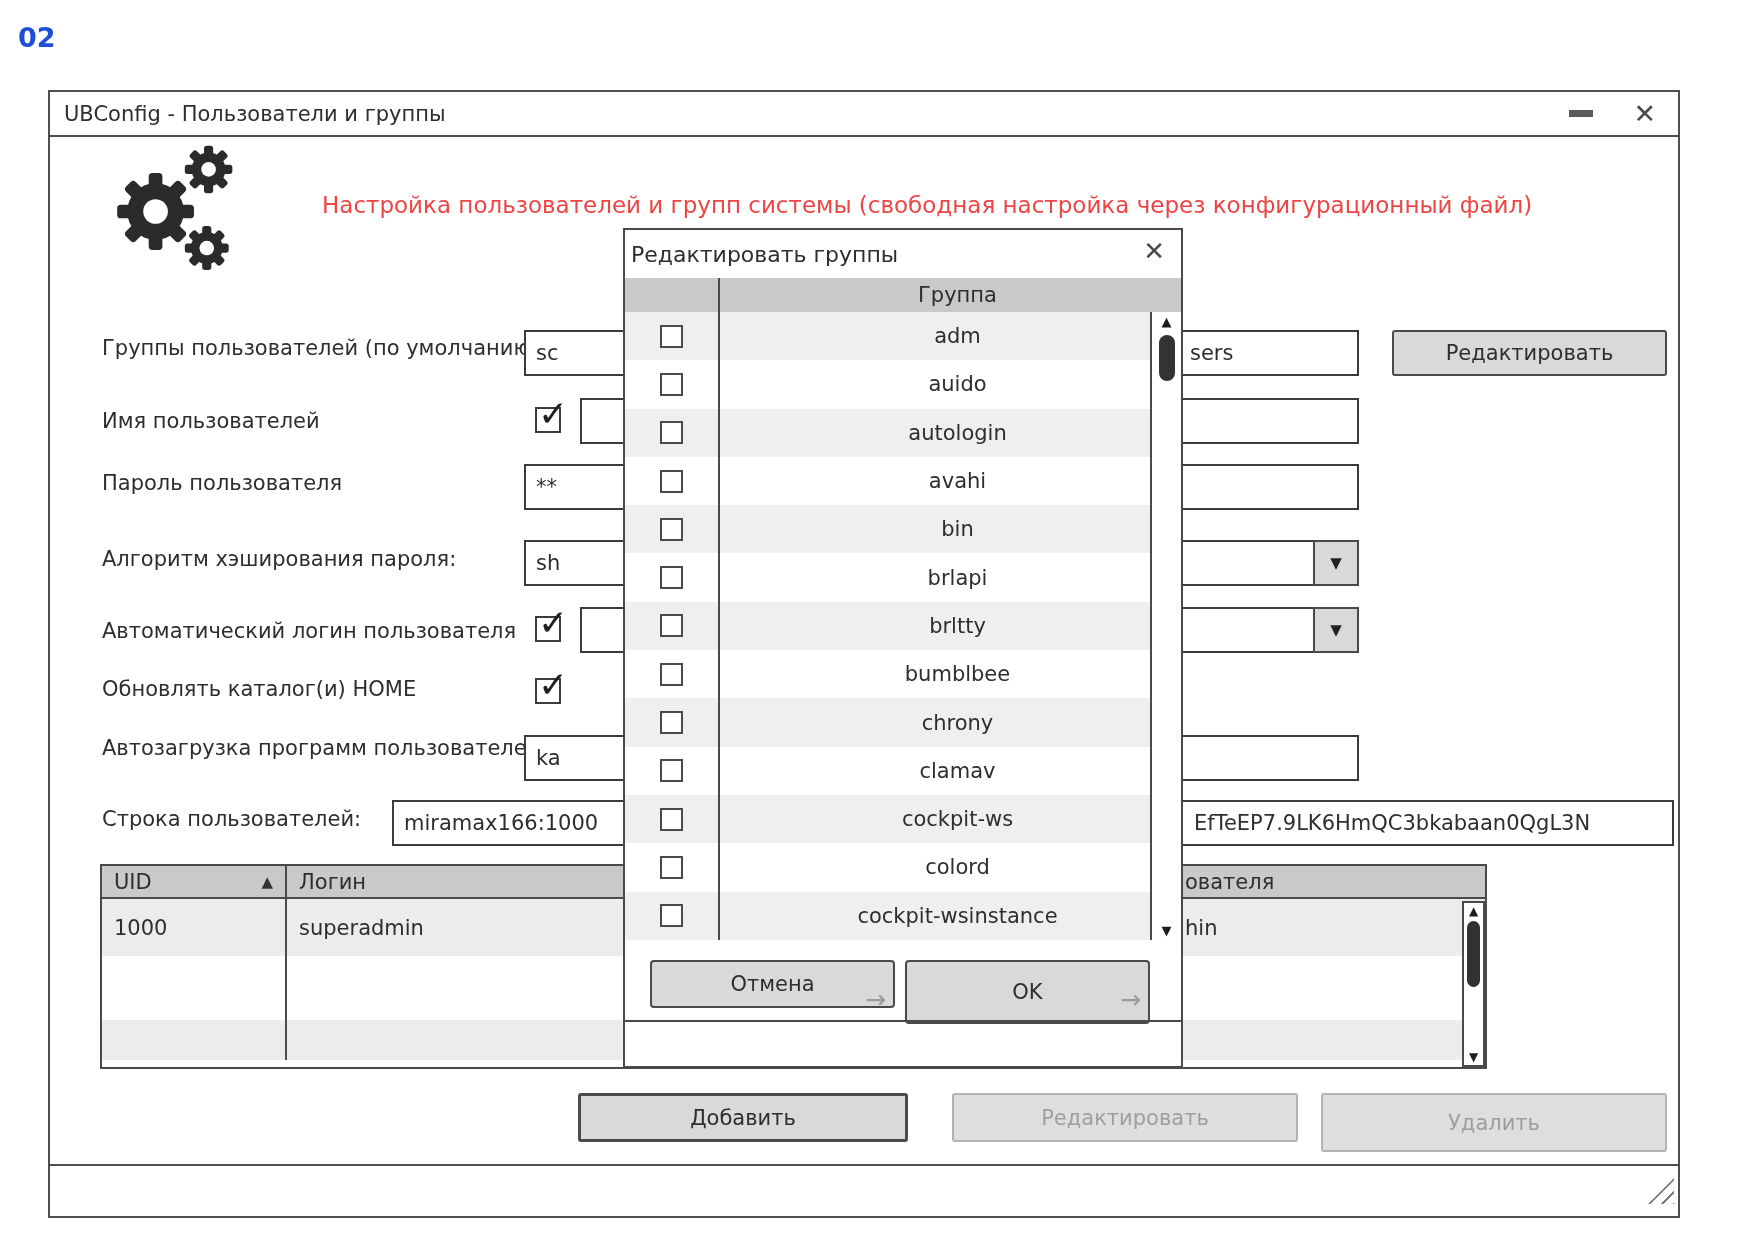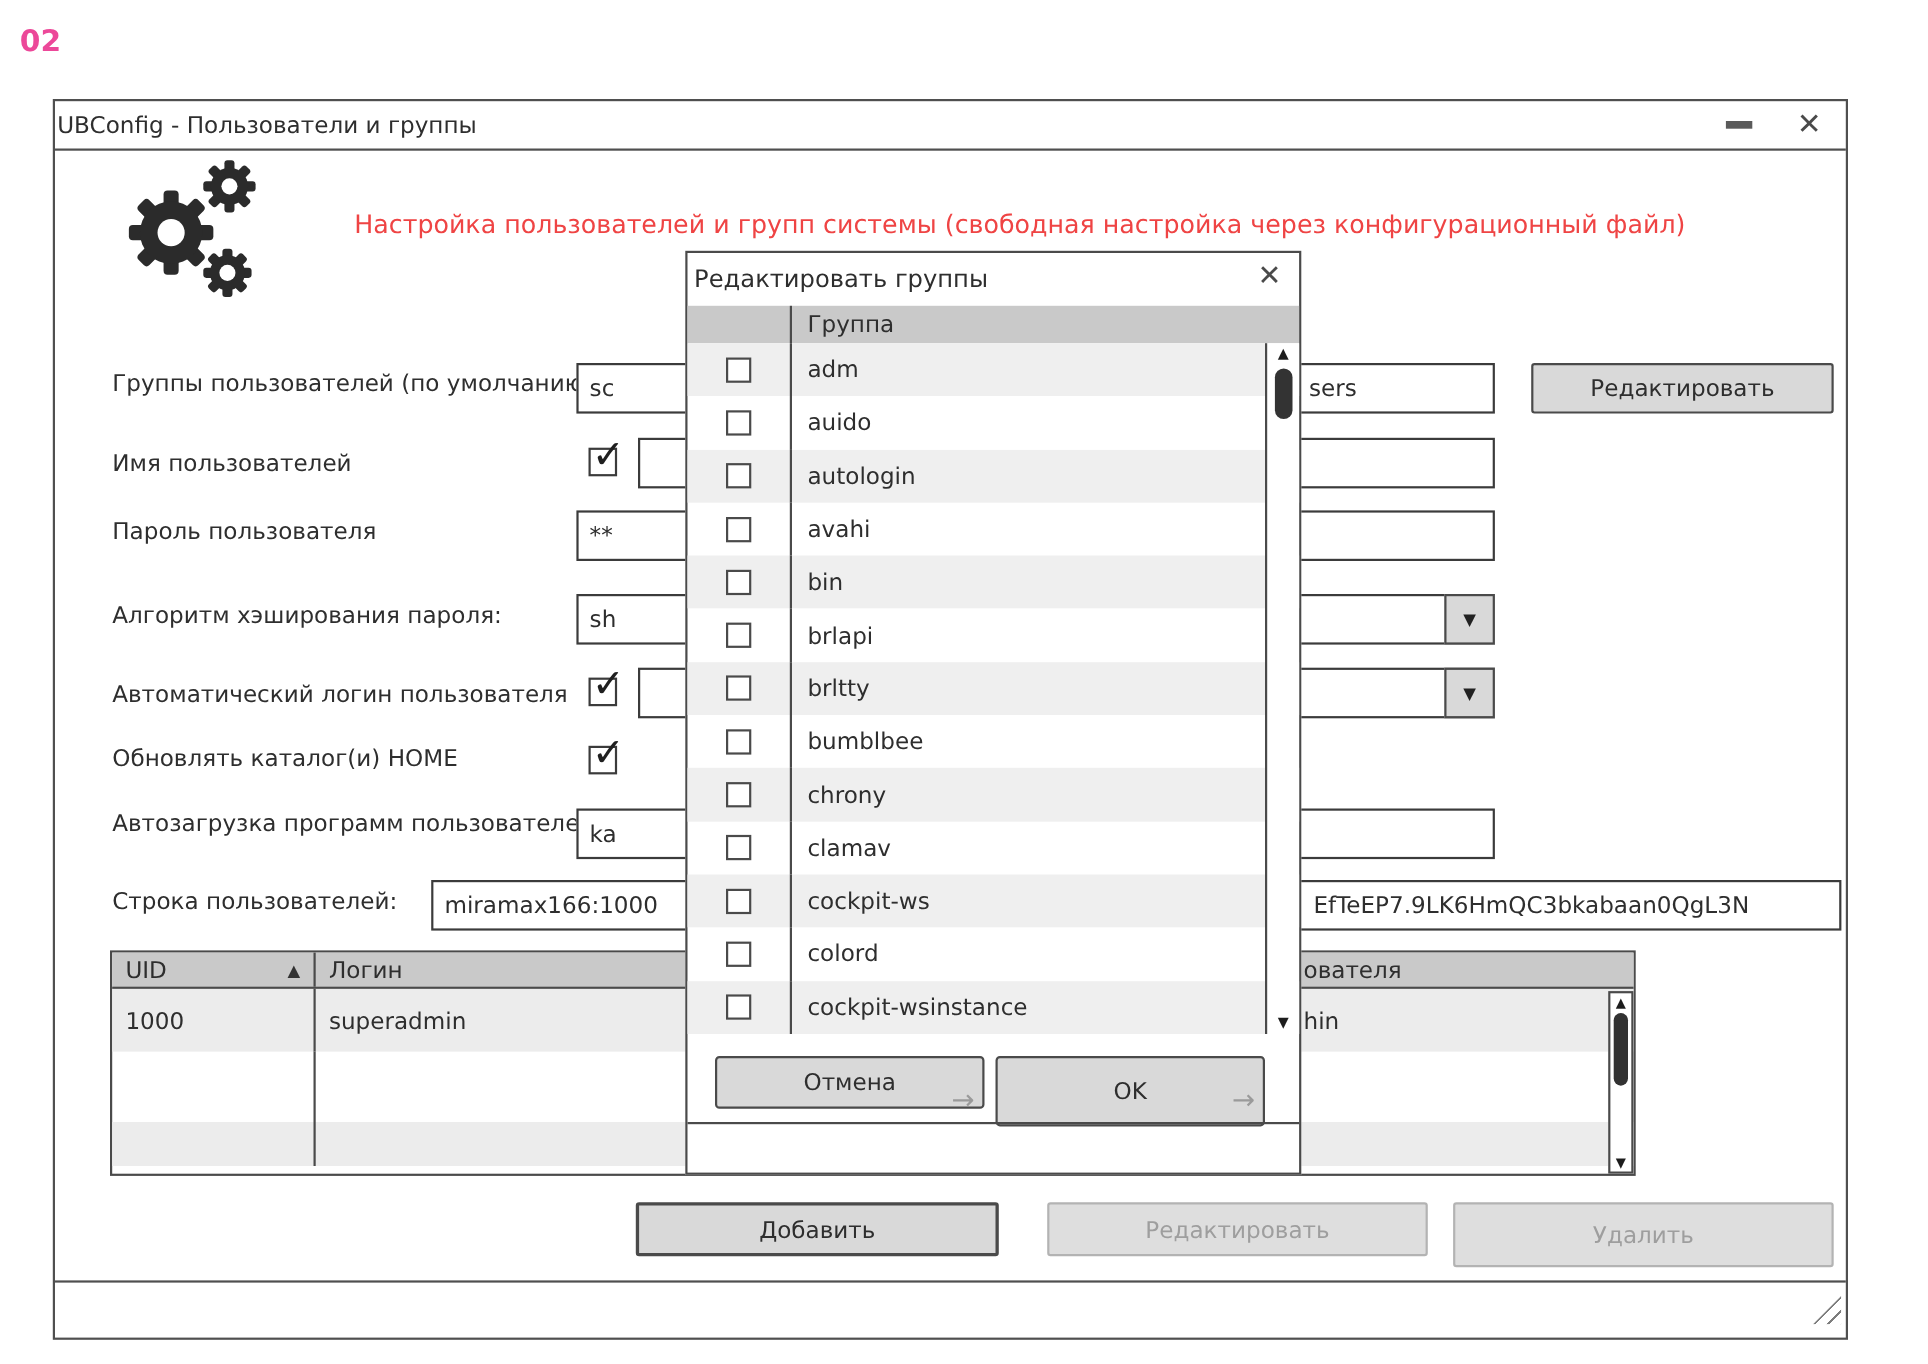--- a/index.html
+++ b/index.html
@@ -1,21 +1,21 @@
 <!DOCTYPE html>
 <html><head>
 <meta charset="utf-8">
 <style>
   html,body{margin:0;padding:0;background:#ffffff;}
   body{width:1753px;height:1240px;position:relative;font-family:"DejaVu Sans",sans-serif;color:#2e2e2e;overflow:hidden;}
-  .page-label{position:absolute;left:18px;top:22px;font-size:27px;font-weight:bold;color:#ec4899;}
+  .page-label{position:absolute;left:18px;top:22px;font-size:27px;font-weight:bold;color:#1d4ed8;}
   
   .window{position:absolute;left:48px;top:90px;width:1632px;height:1128px;background:#fff;border:2px solid #4f4f4f;box-sizing:border-box;}
   .titlebar{position:absolute;left:0;top:0;width:100%;height:45px;border-bottom:2px solid #4f4f4f;box-sizing:border-box;display:flex;align-items:center;}
-  .titlebar .title{font-size:21px;padding-left:2px;color:#2e2e2e;}
+  .titlebar .title{font-size:21px;padding-left:14px;color:#2e2e2e;}
   .titlebar .spacer{flex:1;}
   .win-min{width:24px;height:7px;background:#5a5a5a;margin-right:40px;cursor:pointer;}
   .win-close{font-size:27px;font-weight:bold;color:#4a4a4a;margin-right:22px;cursor:pointer;line-height:1;}
   .desc{position:absolute;left:272px;top:100px;font-size:23px;white-space:nowrap;color:#ef4444;}
   .label{position:absolute;font-size:21px;white-space:nowrap;color:#2e2e2e;}
   .field{position:absolute;background:#fff;border:2px solid #3b3b3b;box-sizing:border-box;display:flex;align-items:center;padding:0 10px;font-size:21px;color:#2e2e2e;overflow:visible;}
   .btn{position:absolute;background:#d9d9d9;border:2px solid #4a4a4a;box-sizing:border-box;display:flex;align-items:center;justify-content:center;font-size:21px;color:#2e2e2e;border-radius:3px;cursor:pointer;}
   .btn.primary{border-width:3px;}
   .btn.disabled{border-color:#b3b3b3;color:#9e9e9e;background:#dedede;}
   .checkbox{position:absolute;width:26px;height:26px;border:2px solid #3b3b3b;box-sizing:border-box;background:#fff;cursor:pointer;}
@@ -37,21 +37,21 @@
   .tscroll .sar{font-size:12px;color:#1c1c1c;line-height:1;padding:2px 0;cursor:pointer;}
   .tscroll .thumb{width:13px;height:66px;background:#323232;border-radius:7px;margin-top:2px;cursor:grab;}
   .tscroll .sdown{margin-top:auto;}
   
   .dialog{position:absolute;left:623px;top:228px;width:560px;height:840px;background:#fff;border:2px solid #4a4a4a;box-sizing:border-box;z-index:10;}
   .dlg-title{position:absolute;left:0;top:0;width:100%;height:48px;display:flex;align-items:center;box-sizing:border-box;}
   .dlg-title .t{font-size:22px;padding-left:6px;}
   .dlg-close{position:absolute;right:16px;top:8px;font-size:26px;font-weight:bold;color:#4a4a4a;cursor:pointer;line-height:1;}
   .dlg-header{position:absolute;left:0;top:48px;width:100%;height:34px;background:#c9c9c9;display:flex;box-sizing:border-box;font-size:21px;align-items:center;}
   .dlg-cbcol{width:95px;height:100%;border-right:2px solid #4a4a4a;box-sizing:border-box;display:flex;align-items:center;justify-content:center;}
-  .dlg-namecol{flex:1;padding-left:14px;}
+  .dlg-namecol{flex:1;padding-left:14px;text-align:center;}
   .dlg-list{position:absolute;left:0;top:82px;width:556px;height:628px;}
   .dlg-row{display:flex;height:48.3px;align-items:center;font-size:21px;cursor:pointer;}
   .dlg-row:nth-child(odd){background:#efefef;}
   .dlg-cb{width:23px;height:23px;border:2px solid #4a4a4a;box-sizing:border-box;background:#fff;cursor:pointer;}
   .dlg-scroll{position:absolute;left:525px;top:82px;width:31px;height:628px;border-left:2px solid #4a4a4a;box-sizing:border-box;background:#fff;display:flex;flex-direction:column;align-items:center;}
   .dlg-scroll .sar{font-size:13px;color:#1c1c1c;line-height:1;padding:3px 0;cursor:pointer;}
   .dlg-scroll .thumb{width:16px;height:46px;background:#333;border-radius:8px;margin-top:4px;cursor:grab;}
   .dlg-scroll .sdown{margin-top:auto;}
   .dlg-btn{position:absolute;background:#d9d9d9;border:2px solid #4a4a4a;border-radius:4px;box-sizing:border-box;display:flex;align-items:center;justify-content:center;font-size:21px;cursor:pointer;}
   .cursor-arrow{position:absolute;font-size:25px;color:#9a9a9a;z-index:12;pointer-events:none;}

